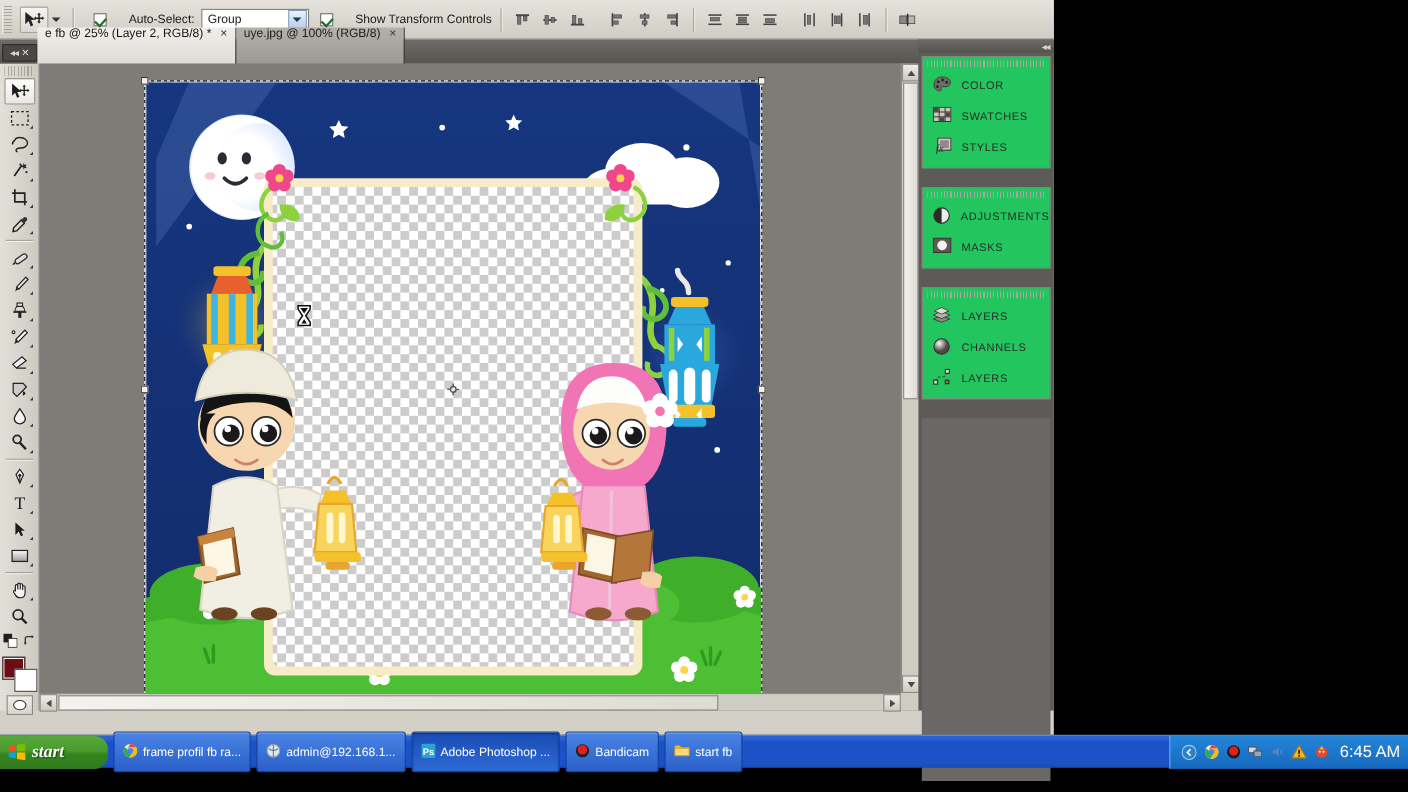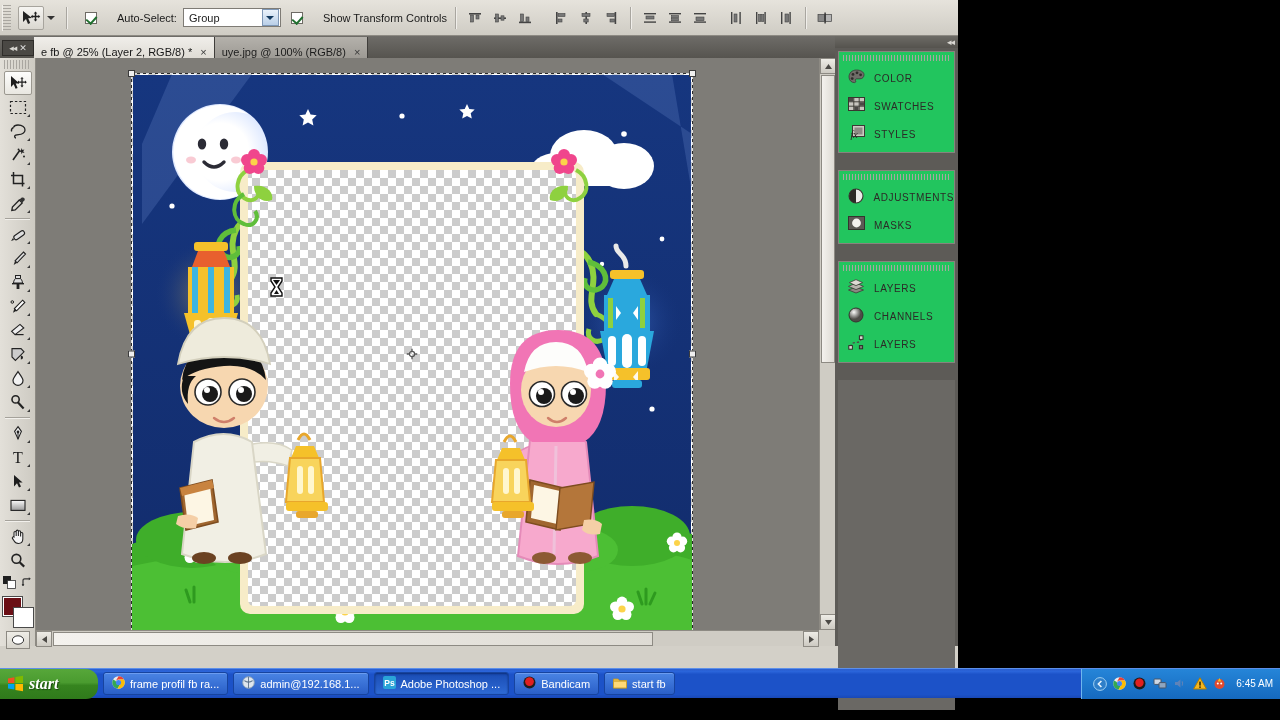--- a/index.html
+++ b/index.html
@@ -34,21 +34,21 @@
   .dd .caret { border-top-color:#12395f; }
   .align-group { display:flex; align-items:center; gap:3px; }
   .al-btn { width:22px; height:22px; display:flex; align-items:center; justify-content:center; }
   .al-btn svg { display:block; }
 
   
   #tabbar { position:absolute; left:0; top:36px; width:958px; height:22px;
     background:linear-gradient(#6e6c68,#56544f); display:flex; align-items:flex-end; }
   .tab-nav { width:32px; height:16px; margin:0 0 2px 2px; background:#4a4844; border:1px solid #2e2c29;
     display:flex; align-items:center; justify-content:center; gap:3px; color:#ddd; font-size:9px; }
-  .tab { height:21px; display:flex; align-items:flex-end; gap:8px; padding:0 7px;
+  .tab { height:33px; display:flex; align-items:flex-start; gap:8px; padding:0 7px;
     font-size:11px; color:#161616; border-right:1px solid #3f3d3a; white-space:nowrap; }
   .tab.active { background:linear-gradient(#f0eeea,#dfdcd5); }
   .tab.inactive { background:linear-gradient(#b4b1ab,#9d9a94); color:#1c1c1c; }
   .tab .x { font-size:11px; color:#3a3a3a; }
 
   
   #toolpalette { position:absolute; left:0; top:58px; width:36px; height:588px;
     background:linear-gradient(to right,#e3e0d9,#cdcac2); border-right:1px solid #8d8a83; }
   #tp-grip { height:9px; margin:2px 4px 2px 4px;
     background:repeating-linear-gradient(to right,#a9a6a0 0 1px,transparent 1px 3px); }
@@ -112,27 +112,27 @@
 
   
   #taskbar { position:absolute; left:0; top:668px; width:1280px; height:30px;
     background:linear-gradient(#2b5fd0 0%,#2a64da 9%,#1c52c8 18%,#1c52c8 88%,#1948b5 100%);
     border-top:1px solid #5d8fe8; display:flex; align-items:center; }
   #startbtn { width:98px; height:30px; display:flex; align-items:center; gap:5px; padding-left:7px;
     background:linear-gradient(#57a73a 0%,#4a9b2f 45%,#36841f 55%,#2f7a1b 100%);
     border-top-right-radius:12px; border-bottom-right-radius:12px;
     font-family:"Liberation Serif", serif; font-style:italic; font-weight:bold; font-size:16px;
     color:#fff; text-shadow:1px 1px 1px #1b4a10; }
-  .tb-task { height:23px; margin-left:5px; display:flex; align-items:center; gap:5px; padding:0 8px;
+  .tb-task { height:37px; margin-left:5px; display:flex; align-items:center; gap:5px; padding:0 8px;
     background:linear-gradient(#4a84e4,#2a5fc8); border:1px solid #17449f; border-radius:3px;
     color:#fff; font-size:11px; white-space:nowrap; box-shadow:inset 0 1px 0 #6b9cf0; }
   .tb-task.active { background:linear-gradient(#1a4cb4,#2e6ad4); box-shadow:inset 0 1px 2px #0d2f7a; }
   #tray { margin-left:auto; height:30px; display:flex; align-items:center; gap:5px; padding:0 7px 0 10px;
     background:linear-gradient(#2585d8,#1569bf); border-left:1px solid #6fb6ee; }
-  #clock { color:#fff; font-size:10px; margin-left:4px; }
+  #clock { color:#fff; font-size:15px; margin-left:4px; }
   .tray-ico { width:15px; height:15px; display:flex; align-items:center; justify-content:center; }
 </style>
 </head>
 <body>
 
 <div id="app">
 
   <div id="options-bar">
     <div class="grip"></div>
     <div class="tool-badge">

